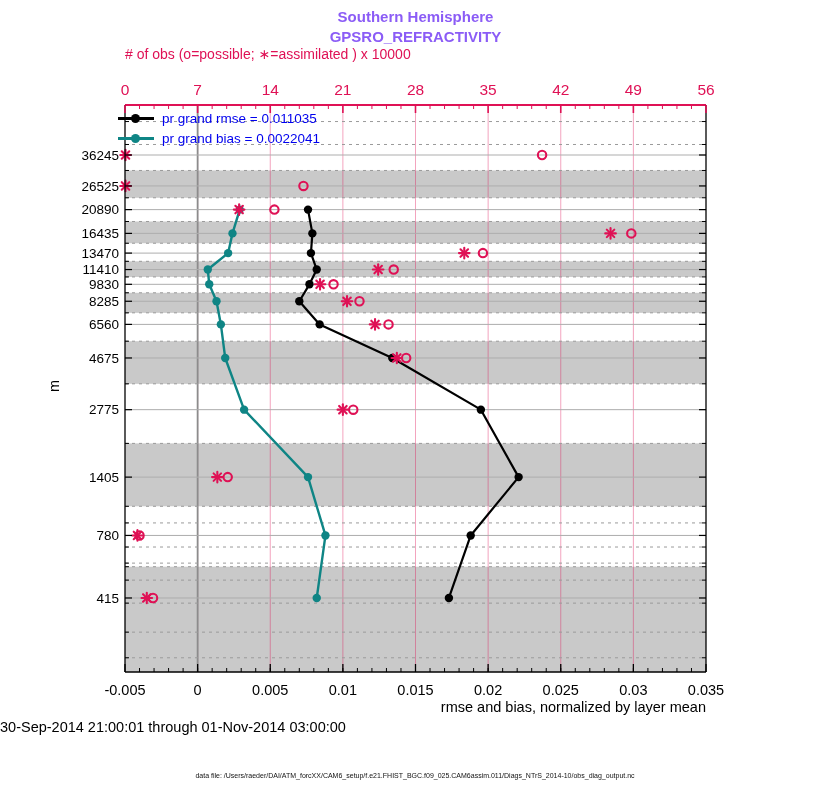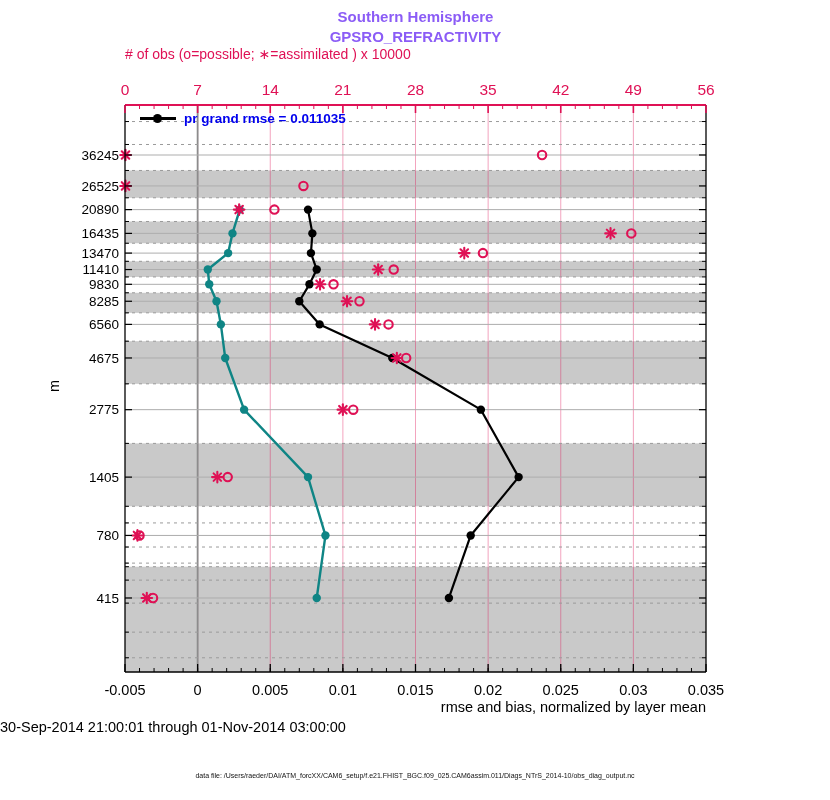--- a/index.html
+++ b/index.html
@@ -1,21 +1,21 @@
 <!DOCTYPE html>
 <html><head>
 <meta charset="utf-8">
 <style>
   html,body{margin:0;padding:0;background:#fff;}
   body{width:830px;height:800px;position:relative;font-family:"Liberation Sans",sans-serif;overflow:hidden;}
   .abs{position:absolute;}
   #chart-svg{position:absolute;left:0;top:0;}
   .titles{left:125px;top:7px;width:581px;text-align:center;font-weight:bold;font-size:15px;color:#8b5cf6;line-height:20px;}
   .top-axis-label{left:125px;top:46px;width:581px;text-align:left;font-size:14px;}
-  .legend{left:140px;top:108px;font-weight:bold;}
+  .legend{left:118px;top:108px;}
   .legend-row{display:flex;align-items:center;height:20px;}
   .sample{width:36px;height:3px;position:relative;display:inline-block;}
   .sample .dot{width:9px;height:9px;border-radius:50%;position:absolute;left:13px;top:-3px;}
   .ltext{font-size:13.5px;margin-left:8px;white-space:nowrap;}
   .ylabel{left:48px;top:378px;font-size:14.5px;color:#000;transform:rotate(-90deg);transform-origin:center;}
   .xlabel{left:125px;top:699px;width:581px;text-align:right;font-size:14.5px;color:#000;}
   .daterange{left:0;top:719px;width:830px;text-align:left;font-size:14.5px;color:#000;}
   .datafile{left:0;top:772px;width:830px;text-align:center;font-size:7px;color:#111;}
 </style>
 </head>
@@ -417,18 +417,24 @@
 
 <div class="abs top-axis-label" style="color: rgb(223, 17, 85);"># of obs (o=possible; ∗=assimilated ) x 10000</div>
 
 <div class="abs legend">
   <div class="legend-row">
     <span class="sample" style="background: rgb(0, 0, 0);">
         <span class="dot" style="background: rgb(0, 0, 0);"></span>
       </span>
     <span class="ltext" style="color: rgb(0, 0, 238);">pr grand rmse = 0.011035</span>
   </div>
+  <div class="legend-row">
+    <span class="sample" style="background: rgb(15, 133, 133);">
+        <span class="dot" style="background: rgb(15, 133, 133);"></span>
+      </span>
+    <span class="ltext" style="color: rgb(0, 0, 238);">pr grand bias = 0.0022041</span>
+  </div>
 </div>
 
 <div class="abs ylabel">m</div>
 <div class="abs xlabel">rmse and bias, normalized by layer mean</div>
 <div class="abs daterange">30-Sep-2014 21:00:01 through 01-Nov-2014 03:00:00</div>
 <div class="abs datafile">data file: /Users/raeder/DAI/ATM_forcXX/CAM6_setup/f.e21.FHIST_BGC.f09_025.CAM6assim.011/Diags_NTrS_2014-10/obs_diag_output.nc</div>
 
 </body></html>

